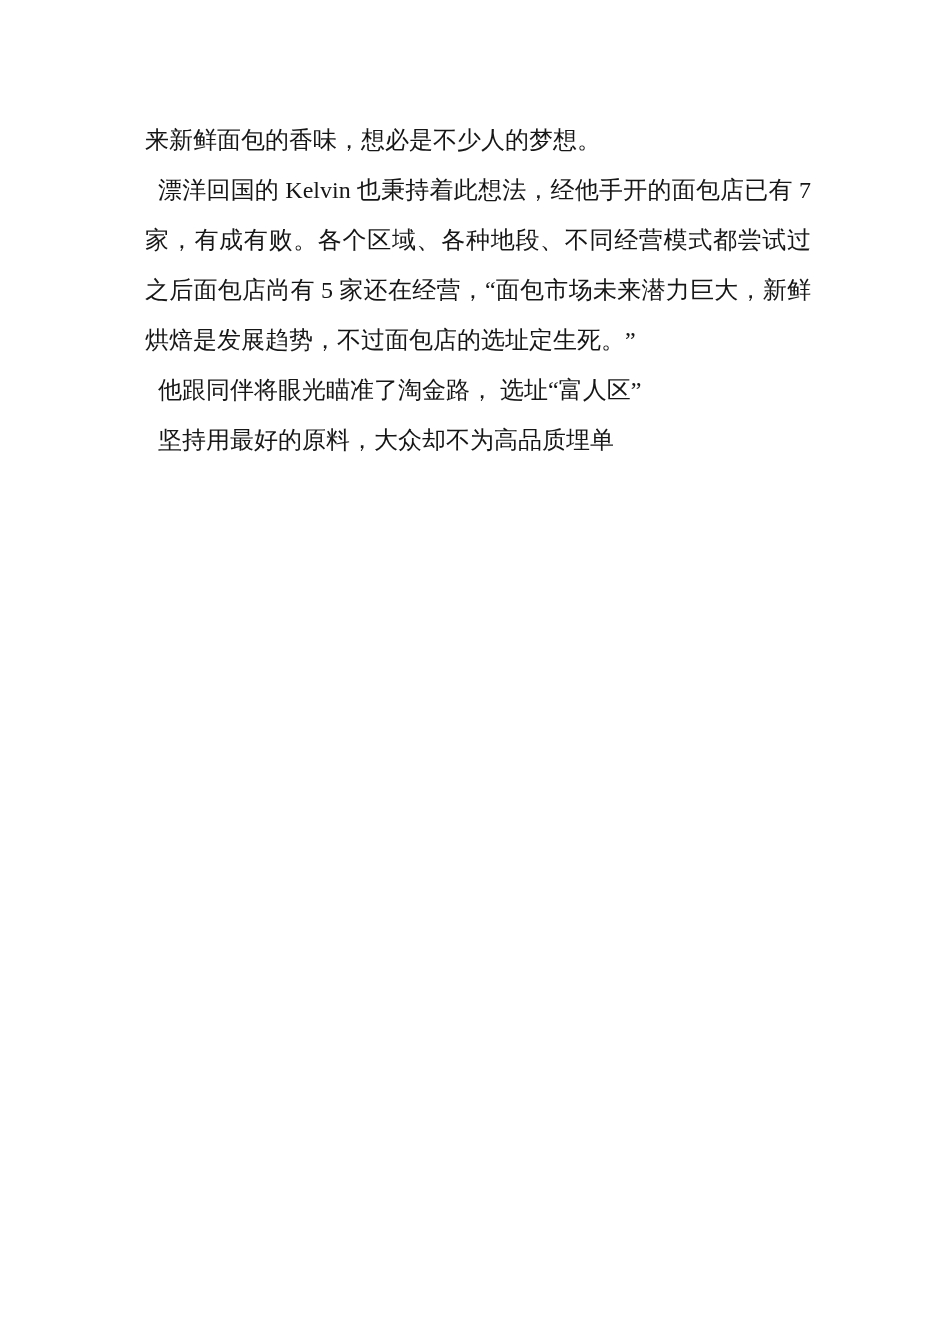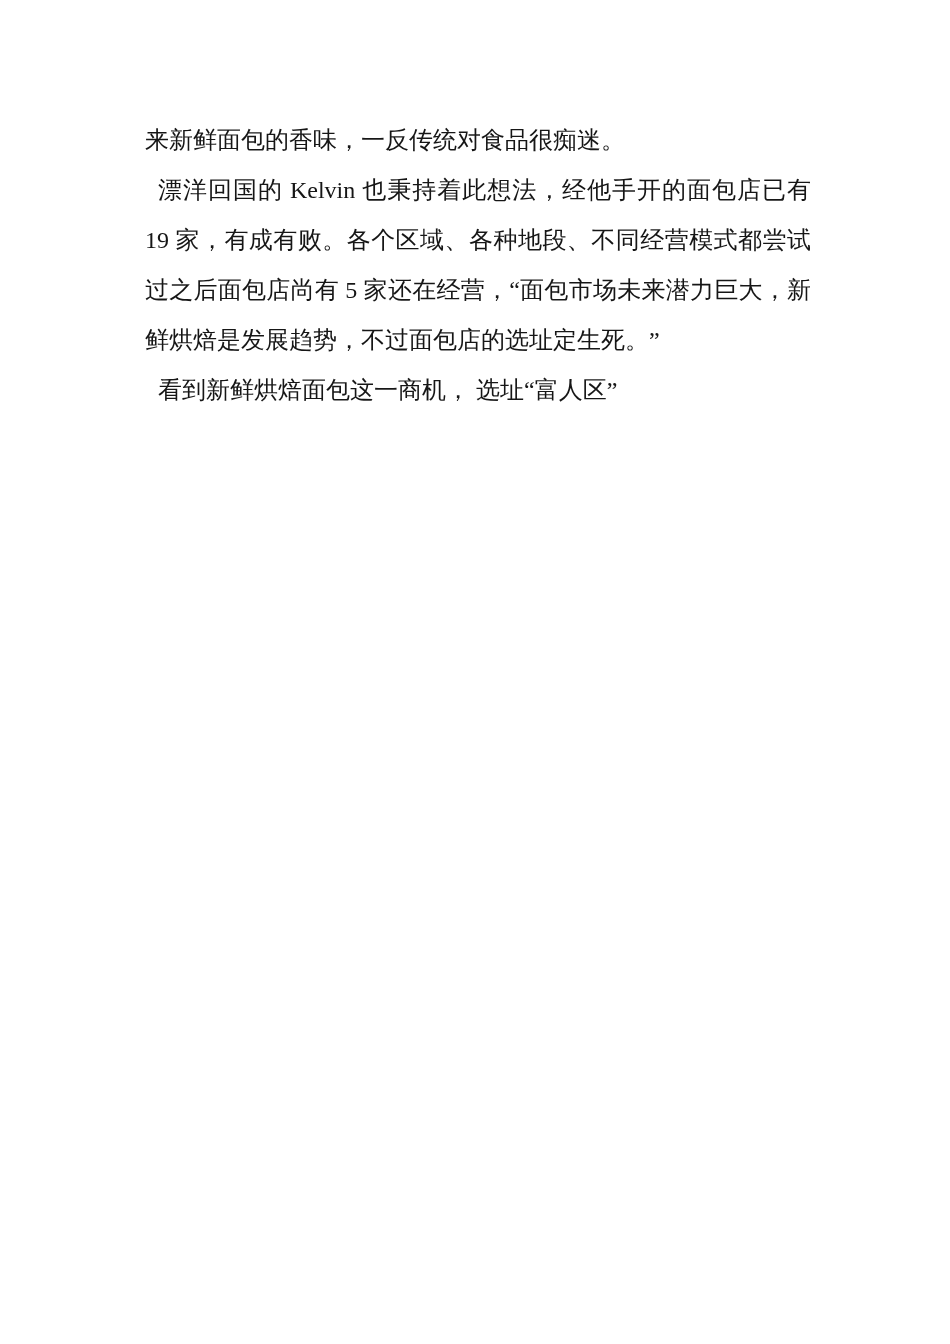--- a/index.html
+++ b/index.html
@@ -34,17 +34,18 @@
   }
   .para.indent {
     text-indent: 13px;
   }
 </style>
 </head>
 <body>
 
 <div class="page">
   <div class="doc-content">
-    <p class="para">来新鲜面包的香味，一反传统对食品很痴迷。</p>
-    <p class="para indent">漂洋回国的 Kelvin 也秉持着此想法，经他手开的面包店已有 19 家，有成有败。各个区域、各种地段、不同经营模式都尝试过之后面包店尚有 5 家还在经营，“面包市场未来潜力巨大，新鲜烘焙是发展趋势，不过面包店的选址定生死。”</p>
-    <p class="para indent">看到新鲜烘焙面包这一商机， 选址“富人区”</p>
+    <p class="para">来新鲜面包的香味，想必是不少人的梦想。</p>
+    <p class="para indent">漂洋回国的 Kelvin 也秉持着此想法，经他手开的面包店已有 7 家，有成有败。各个区域、各种地段、不同经营模式都尝试过之后面包店尚有 5 家还在经营，“面包市场未来潜力巨大，新鲜烘焙是发展趋势，不过面包店的选址定生死。”</p>
+    <p class="para indent">他跟同伴将眼光瞄准了淘金路， 选址“富人区”</p>
+    <p class="para indent">坚持用最好的原料，大众却不为高品质埋单</p>
   </div>
 </div>
 
 </body></html>

